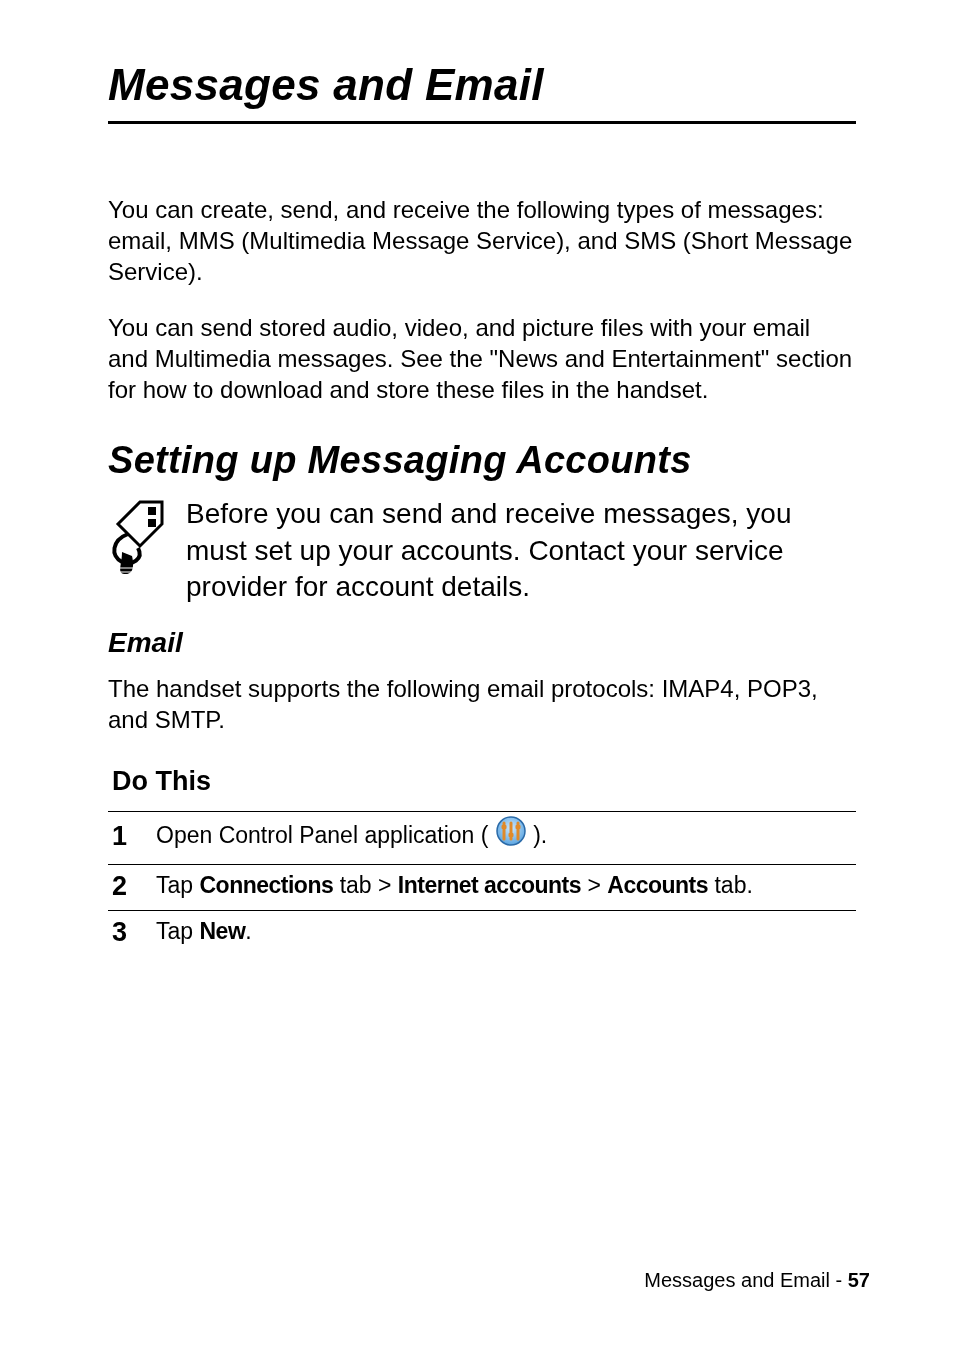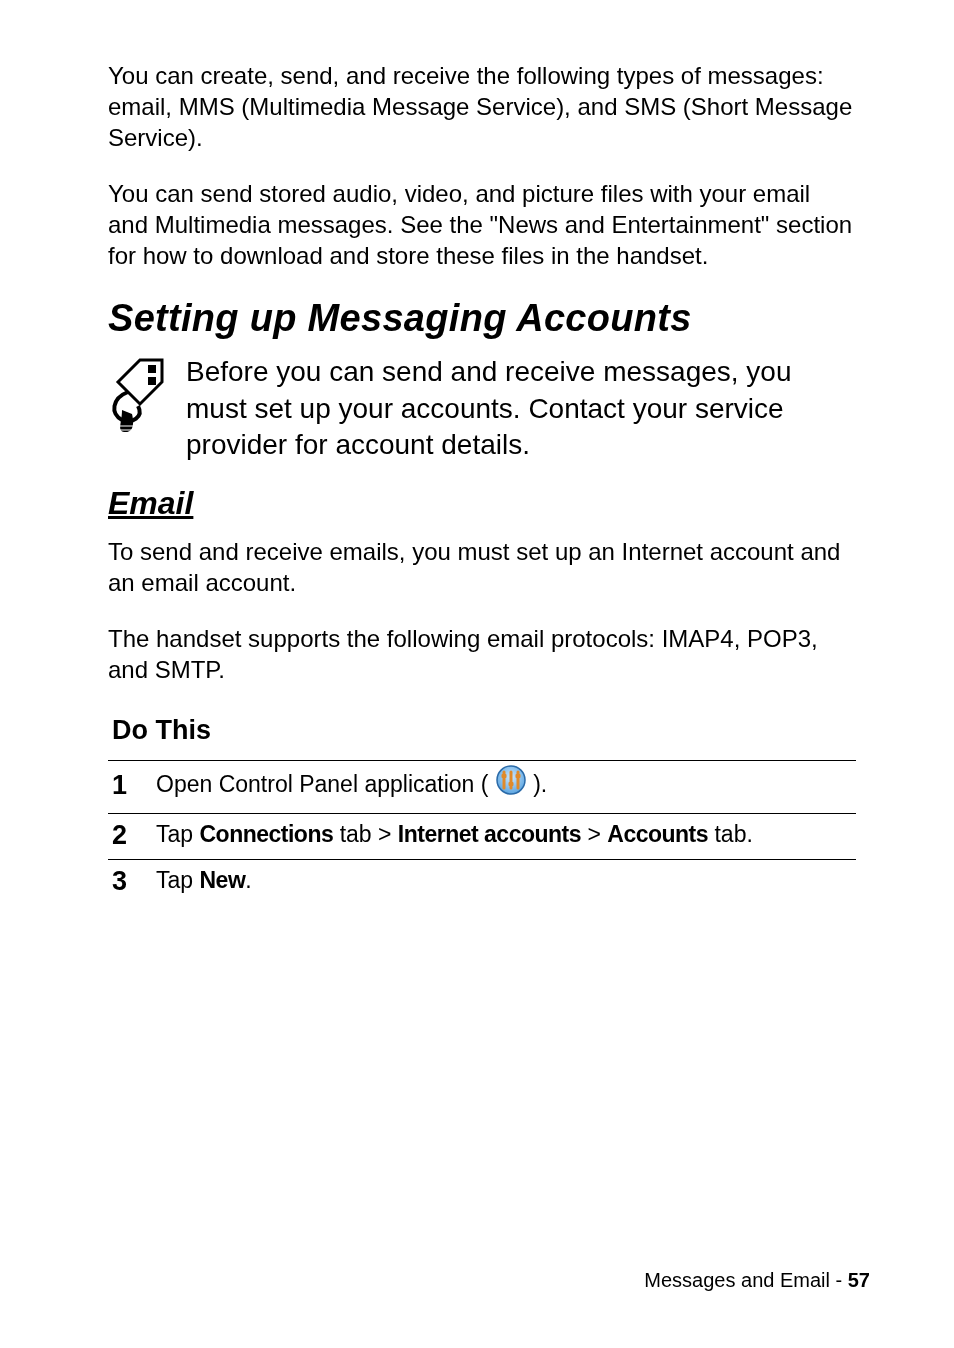--- a/index.html
+++ b/index.html
@@ -19,44 +19,43 @@
   }
   .para {
     font-size: 24px;
     line-height: 1.3;
     margin-bottom: 24px;
   }
   .h2 {
     font-size: 38px;
     font-weight: bold;
     font-style: italic;
-    margin-top: 26px;
+    margin-top: 34px;
     margin-bottom: 14px;
     letter-spacing: 0.3px;
   }
   .note-block {
     display: flex;
     gap: 18px;
     margin-bottom: 1px;
   }
   .note-icon {
     flex: 0 0 60px;
     height: 80px;
   }
   .note-text {
     font-size: 28px;
     line-height: 1.3;
   }
   .h3 {
-    font-size: 32px;
+    font-size: 28px;
     font-weight: bold;
     font-style: italic;
     margin-top: 22px;
     margin-bottom: 14px;
-    text-decoration: underline;
   }
   .steps {
     margin-top: 16px;
   }
   .step-head {
     font-size: 27px;
     font-weight: bold;
     padding: 6px 4px 14px 4px;
   }
   .step-row {
@@ -90,20 +89,21 @@
     right: 84px;
     font-size: 20px;
   }
   .footer .pg { font-weight: bold; }
 </style>
 </head>
 <body>
 
 <div class="page">
 
+  <div class="chapter-title">Messages and Email</div>
 
   <p class="para">You can create, send, and receive the following types of messages: email, MMS (Multimedia Message Service), and SMS (Short Message Service).</p>
   <p class="para">You can send stored audio, video, and picture files with your email and Multimedia messages. See the "News and Entertainment" section for how to download and store these files in the handset.</p>
 
   <div class="h2">Setting up Messaging Accounts</div>
 
   <div class="note-block">
     <div class="note-icon">
       <svg viewBox="0 0 60 80" width="60" height="80">
 
@@ -117,21 +117,20 @@
 
         <line x1="10" y1="72" x2="26" y2="72" stroke="#fff" stroke-width="1"></line>
         <line x1="10" y1="76" x2="26" y2="76" stroke="#fff" stroke-width="1"></line>
       </svg>
     </div>
     <div class="note-text">Before you can send and receive messages, you must set up your accounts. Contact your service provider for account details.</div>
   </div>
 
   <div class="h3">Email</div>
 
-  <p class="para">To send and receive emails, you must set up an Internet account and an email account.</p>
   <p class="para">The handset supports the following email protocols: IMAP4, POP3, and SMTP.</p>
 
   <div class="steps">
     <div class="step-head">Do This</div>
 
     <div class="step-row">
       <div class="step-num">1</div>
       <div class="step-body">
         <span>Open Control Panel application ( </span><span class="inline-icon"><svg width="30" height="30" viewBox="0 0 30 30">
               <defs>

